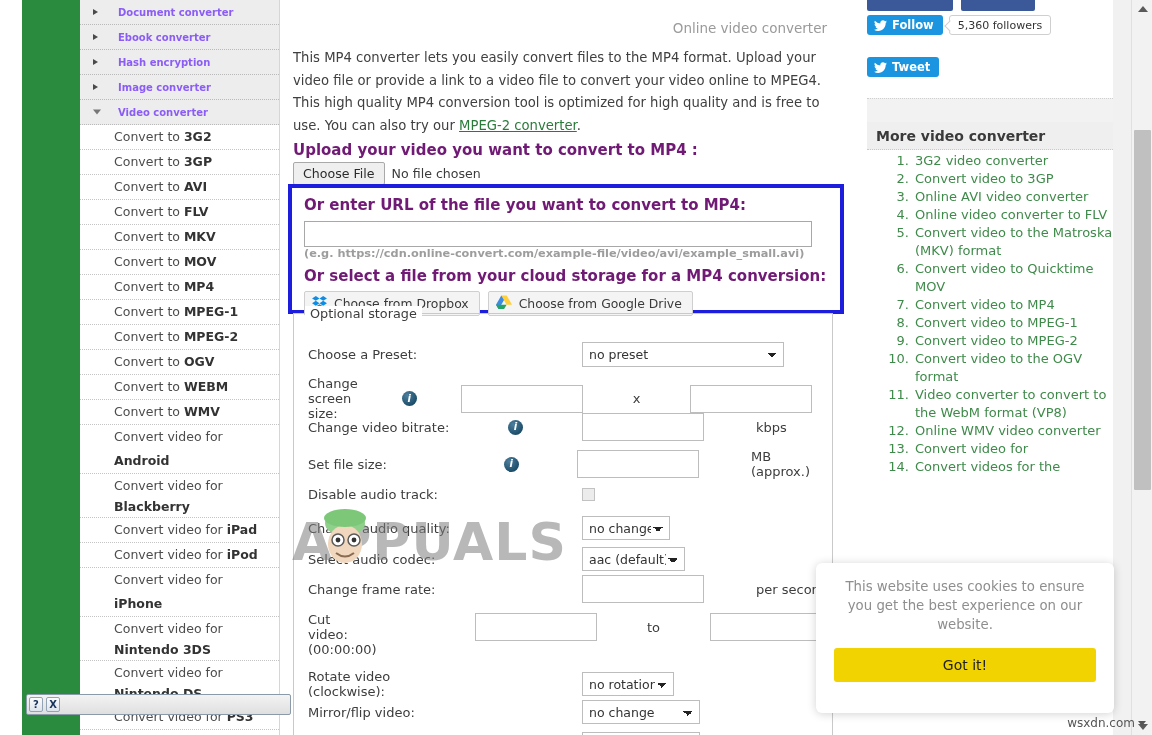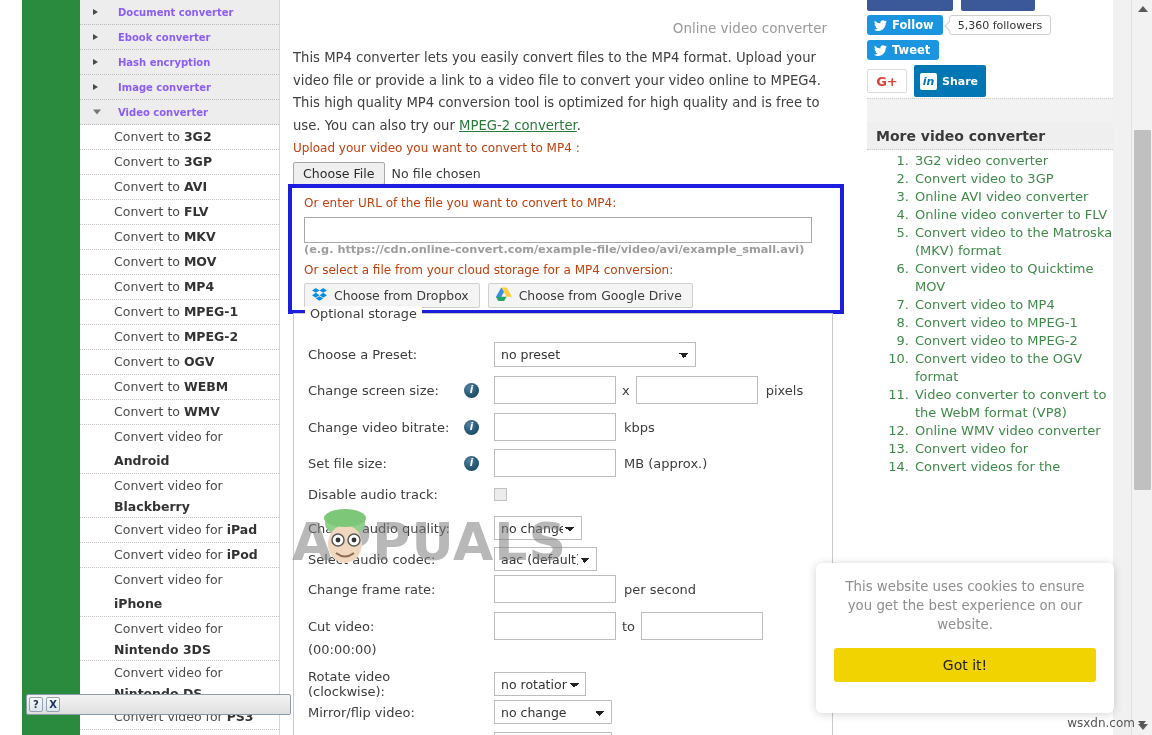--- a/index.html
+++ b/index.html
@@ -75,21 +75,21 @@
   #online-vc-title {
     position:absolute; right: 24px; top: 20px;
     font-size: 13.5px; color: #9a9a9a;
   }
   #intro {
     position:absolute; left: 12px; top: 47px; width: 534px;
     font-size: 13.2px; line-height: 22.5px; color: #404040;
   }
   #intro a { color:#2a7a3a; text-decoration: underline; }
 
-  .gh { font-size: 12px; font-weight: normal; color: #c2410c; }
+  .gh { font-size: 15px; font-weight: bold; color: #701a75; }
 
   #upload-head { position:absolute; left:12px; top:141px; }
   #file-row { position:absolute; left:12px; top:162px; display:flex; align-items:center; gap:7px; }
   #choose-file-btn {
     border:1px solid #a9a9a9; background:#efefef;
     font-size:12.6px; color:#2b2b2b;
     padding: 3px 9px; border-radius: 2px; cursor:pointer;
     font-family:"DejaVu Sans","Liberation Sans",sans-serif;
   }
   #no-file-text { font-size:12.6px; color:#3b3b3b; }
@@ -129,21 +129,21 @@
     padding: 0 0 0 0;
   }
   #opt-legend {
     position:absolute; left: 11px; top: -8px;
     background:#fff; padding: 0 5px;
     font-size:12.8px; color:#3d3d3d;
   }
   .frow {
     position:absolute; left: 0; width:100%;
     display:flex; align-items:center;
-    font-size: 13px; color: #3d3d3d;
+    font-size: 13px; color: #3d3d3d; gap: 44px;
   }
   .flabel { width: 170px; padding-left: 14px; }
   .finfo { width: 30px; display:flex; align-items:center; }
   .ico-info {
     width:15px; height:15px; border-radius:50%;
     background: radial-gradient(circle at 35% 30%, #4d7f9e 0%, #1d4f6b 70%, #123a50 100%);
     color:#fff; font-size:10px; font-weight:bold; font-style:italic;
     display:flex; align-items:center; justify-content:center;
     line-height:1;
   }
@@ -179,21 +179,21 @@
   }
   #social-box {
     position:absolute; left: 14px; top: -6px; width: 250px;
   }
   .fbrow { display:flex; gap:8px; margin-bottom:4px; }
   .fbbtn {
     height:17px; background:#3b5998; border-radius:2px;
     display:flex; align-items:center; gap:4px; padding:0 7px;
     color:#fff; font-size:11px; font-weight:bold;
   }
-  .twrow { display:flex; align-items:center; gap:6px; margin-bottom:5px; }
+  .twrow { display:flex; align-items:center; gap:6px; margin-bottom:22px; }
   .twbtn {
     height:20px; background:#1b95e0; border-radius:3px;
     display:flex; align-items:center; gap:5px; padding:0 9px 0 7px;
     color:#fff; font-size:11.5px; font-weight:bold; cursor:pointer;
   }
   .bird { width:13px; height:11px; }
   .followers {
     height:20px; border:1px solid #cfcfcf; border-radius:3px;
     display:flex; align-items:center; padding:0 8px;
     font-size:11px; color:#333; background:#fff; position:relative;

